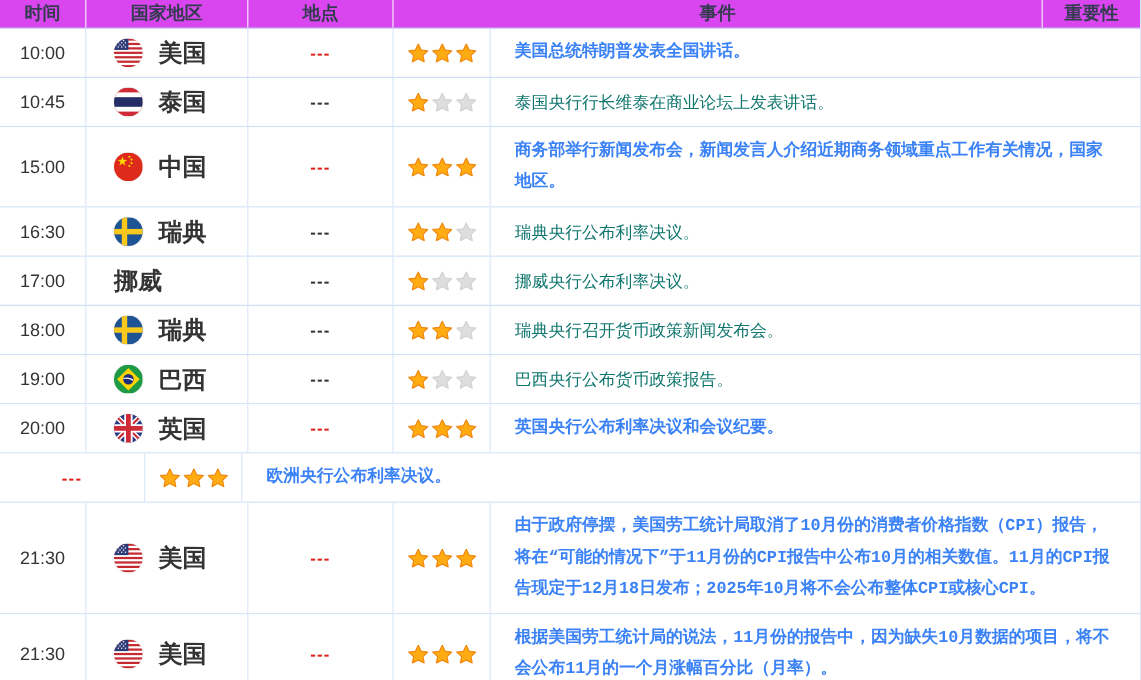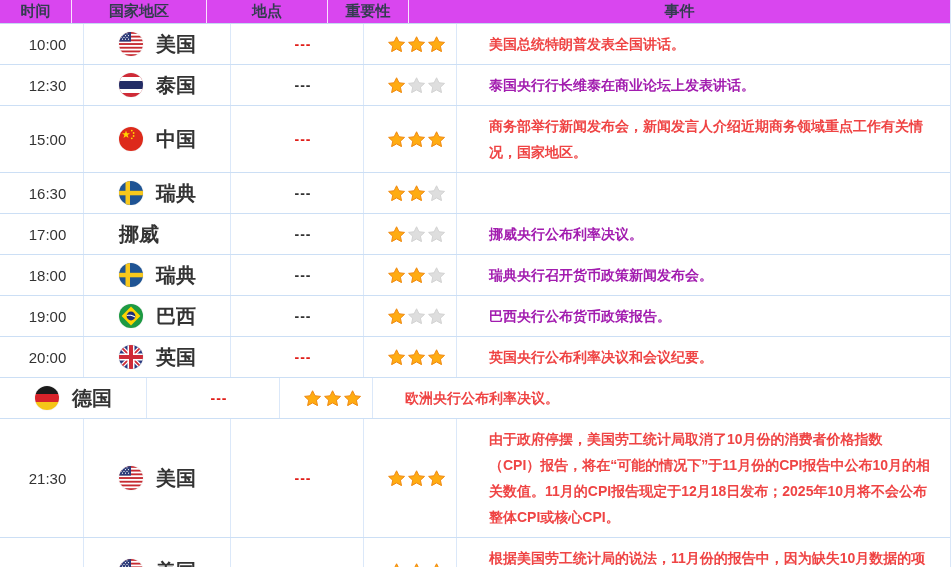--- a/index.html
+++ b/index.html
@@ -28,53 +28,52 @@
   .c-event{ flex:1; }
   
   .row{
     display:flex; align-items:stretch; min-height:41px;
     border-bottom:1px solid #ccdff5; background:#fff;
   }
   .cell{
     display:flex; align-items:center; justify-content:center;
     border-right:1px solid #dbe8f9; color:#333; font-size:15px;
     padding:6px 0;
-    margin-left:12px;
   }
   .cell.c-event{
     justify-content:flex-start; border-right:none;
     padding:7px 18px 7px 20px; font-size:14px; line-height:26px;
     text-align:left;
   }
   .cell.c-country{ justify-content:flex-start; padding-left:23px; }
   .flag{
     width:24px; height:24px; border-radius:50%; overflow:hidden;
     flex:none; margin-right:13px; box-shadow:0 0 1px rgba(0,0,0,.25);
   }
   .flag svg{ display:block; }
   .country-name{ font-size:20px; font-weight:bold; color:#333; }
   .location{ font-size:14px; font-weight:bold; color:#333; letter-spacing:1px; }
   .stars{ display:flex; gap:3px; }
   .stars svg{ display:block; }
-  .event-text{ color:#a21caf;font-weight:bold; }
+  .event-text{ color:#0f766e; }
   
   .row.hl .location{ color:#e01e19; }
-  .row.hl .event-text{ color:#ef4444; font-weight:bold; }
+  .row.hl .event-text{ color:#3b82f6; font-weight:bold;font-family:Liberation Mono, monospace; }
 </style>
 </head>
 <body>
 
 <div class="calendar-table">
 
   <div class="thead">
     <div class="th c-time">时间</div>
     <div class="th c-country">国家地区</div>
     <div class="th c-location">地点</div>
+    <div class="th c-event">事件</div>
     <div class="th c-importance">重要性</div>
-    <div class="th c-event">事件</div>
   </div>
 
   <div>
   <div class="row hl">
     <div class="cell c-time">
           <span class="time">10:00</span>
         </div>
     <div class="cell c-country">
       <span class="flag">
             <svg width="24" height="24" viewBox="0 0 24 24">
@@ -123,21 +122,21 @@
             </svg>
           </span>
     </div>
     <div class="cell c-event">
       <span class="event-text">美国总统特朗普发表全国讲话。</span>
     </div>
   </div>
 
   <div class="row">
     <div class="cell c-time">
-          <span class="time">12:30</span>
+          <span class="time">10:45</span>
         </div>
     <div class="cell c-country">
       <span class="flag">
             <svg width="24" height="24" viewBox="0 0 24 24">
               <rect width="24" height="24" fill="#cf2b37"></rect>
               <rect y="4" width="24" height="16" fill="#fff"></rect>
               <rect y="8" width="24" height="8" fill="#232d66"></rect>
             </svg>
           </span>
       <span class="country-name">泰国</span>
@@ -226,20 +225,23 @@
               <path d="M25.7 2.3 33 17.3 49.6 19.2 37.3 30.5 40.6 46.9 25.7 38.7 10.8 46.9 14.1 30.5 1.8 19.2 18.4 17.3Z" fill="#ffac12" stroke="#ef8911" stroke-width="3" stroke-linejoin="round"></path>
             </svg>
             <svg width="17" height="16" viewBox="0 0 51 48">
               <path d="M25.7 2.3 33 17.3 49.6 19.2 37.3 30.5 40.6 46.9 25.7 38.7 10.8 46.9 14.1 30.5 1.8 19.2 18.4 17.3Z" fill="#ffac12" stroke="#ef8911" stroke-width="3" stroke-linejoin="round"></path>
             </svg>
             <svg width="17" height="16" viewBox="0 0 51 48">
               <path d="M25.7 2.3 33 17.3 49.6 19.2 37.3 30.5 40.6 46.9 25.7 38.7 10.8 46.9 14.1 30.5 1.8 19.2 18.4 17.3Z" fill="#dedede" stroke="#d2d2d2" stroke-width="3" stroke-linejoin="round"></path>
             </svg>
           </span>
     </div>
+    <div class="cell c-event">
+      <span class="event-text">瑞典央行公布利率决议。</span>
+    </div>
   </div>
 
   <div class="row">
     <div class="cell c-time">
           <span class="time">17:00</span>
         </div>
     <div class="cell c-country">
 
       <span class="country-name">挪威</span>
     </div>
@@ -366,30 +368,20 @@
               <path d="M25.7 2.3 33 17.3 49.6 19.2 37.3 30.5 40.6 46.9 25.7 38.7 10.8 46.9 14.1 30.5 1.8 19.2 18.4 17.3Z" fill="#ffac12" stroke="#ef8911" stroke-width="3" stroke-linejoin="round"></path>
             </svg>
           </span>
     </div>
     <div class="cell c-event">
       <span class="event-text">英国央行公布利率决议和会议纪要。</span>
     </div>
   </div>
 
   <div class="row hl">
-    <div class="cell c-country">
-      <span class="flag">
-            <svg width="24" height="24" viewBox="0 0 24 24">
-              <rect width="24" height="8" fill="#1b1b1b"></rect>
-              <rect y="8" width="24" height="8" fill="#d8232a"></rect>
-              <rect y="16" width="24" height="8" fill="#f5c418"></rect>
-            </svg>
-          </span>
-      <span class="country-name">德国</span>
-    </div>
     <div class="cell c-location">
           <span class="location">---</span>
         </div>
     <div class="cell c-importance">
       <span class="stars">
             <svg width="17" height="16" viewBox="0 0 51 48">
               <path d="M25.7 2.3 33 17.3 49.6 19.2 37.3 30.5 40.6 46.9 25.7 38.7 10.8 46.9 14.1 30.5 1.8 19.2 18.4 17.3Z" fill="#ffac12" stroke="#ef8911" stroke-width="3" stroke-linejoin="round"></path>
             </svg>
             <svg width="17" height="16" viewBox="0 0 51 48">
               <path d="M25.7 2.3 33 17.3 49.6 19.2 37.3 30.5 40.6 46.9 25.7 38.7 10.8 46.9 14.1 30.5 1.8 19.2 18.4 17.3Z" fill="#ffac12" stroke="#ef8911" stroke-width="3" stroke-linejoin="round"></path>

